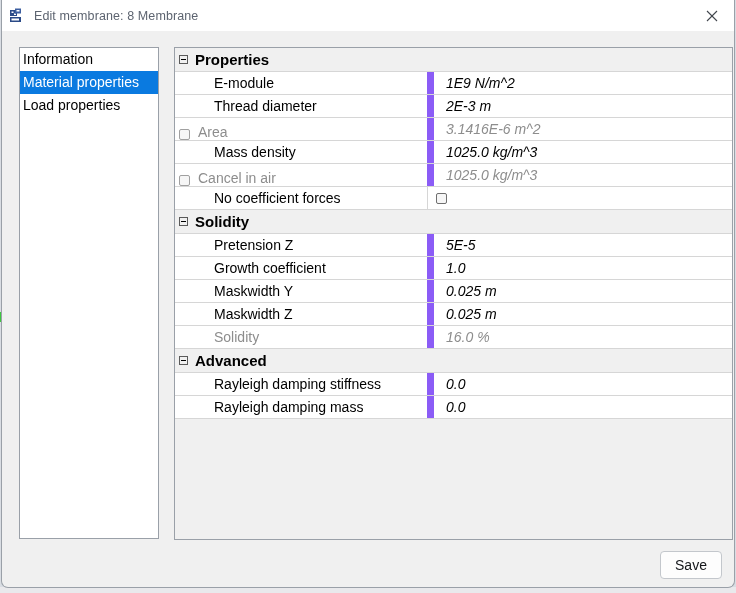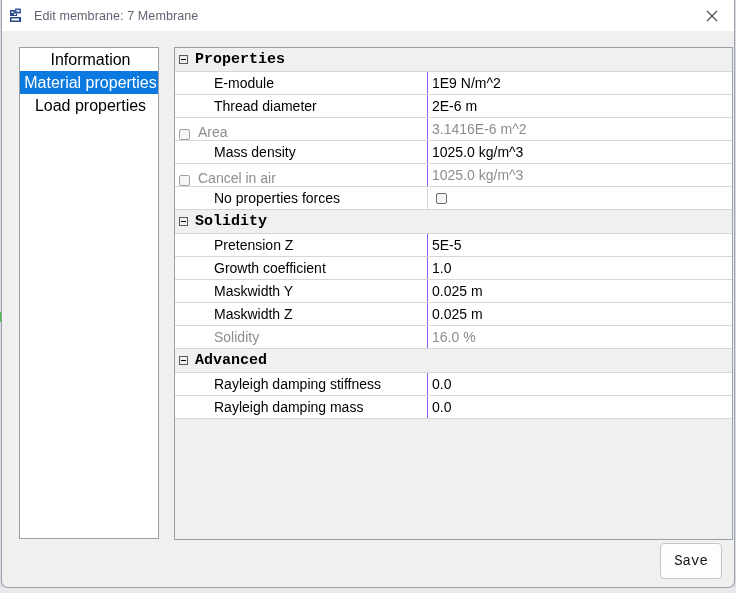--- a/index.html
+++ b/index.html
@@ -99,24 +99,23 @@
     height: 492px;
     background: #ffffff;
     border: 1px solid #9aa0a8;
     box-sizing: border-box;
     overflow: hidden;
   }
   .side-item {
     height: 23px;
     line-height: 23px;
     padding-left: 3px;
-    font-size: 16px;
+    font-size: 14px;
     color: #000000;
     white-space: nowrap;
-    text-align: center;
   }
   .side-item.selected {
     background: #0a7ae0;
     color: #ffffff;
   }
 
   
   .table-panel {
     position: absolute;
     left: 172px;
@@ -145,37 +144,37 @@
     white-space: nowrap;
   }
   .col-label { width: 252px; }
   .col-value { width: auto; }
 
   .cell-label {
     padding-left: 39px;
     display: block;
   }
   .cell-value {
-    padding-left: 4px;
+    padding-left: 12px;
     display: block;
-    border-left: 1px solid #8b5cf6;
+    border-left: 7px solid #8b5cf6;
     height: 22px;
     line-height: 22px;
     box-sizing: border-box;
+    font-style: italic;
   }
   td.col-label > .cell-label {
     line-height: 22px;
   }
 
   
   tr.group td {
     background: #f0f0f0;
     border-bottom: 1px solid #d6d6d6;
     height: 23px;
-    font-family: Liberation Mono, monospace;
   }
   .group-inner {
     display: flex;
     align-items: center;
     padding-left: 4px;
     height: 23px;
   }
   .expander {
     width: 9px;
     height: 9px;
@@ -238,25 +237,25 @@
   
   .footer {
     position: absolute;
     right: 12px;
     bottom: 8px;
     display: flex;
     gap: 10px;
   }
   .btn {
     width: 62px;
-    height: 36px;
+    height: 28px;
     background: #fdfdfd;
     border: 1px solid #c3c7cc;
     border-radius: 4px;
-    font-family: Liberation Mono, monospace;
+    font-family: Liberation Sans, sans-serif;
     font-size: 14px;
     color: #14161a;
     cursor: default;
     padding: 0;
   }
   .btn.wide { width: 68px; }
 </style>
 </head>
 <body>
 
@@ -270,21 +269,21 @@
       <svg width="16" height="16" viewBox="0 0 16 16">
         <rect x="0" y="2" width="7" height="6" fill="#2b4a87"></rect>
         <rect x="1.5" y="3.5" width="2" height="1.5" fill="#ffffff"></rect>
         <rect x="4" y="5.5" width="2" height="1.5" fill="#ffffff"></rect>
         <rect x="5" y="0.5" width="6" height="5" fill="#3c5ea0"></rect>
         <rect x="6.5" y="2" width="3" height="1.5" fill="#ffffff"></rect>
         <rect x="0" y="9" width="11" height="5" fill="#2b4a87"></rect>
         <rect x="1.5" y="10.5" width="7.5" height="2" fill="#ffffff"></rect>
       </svg>
     </div>
-    <div class="title-text">Edit membrane: 7 Membrane</div>
+    <div class="title-text">Edit membrane: 8 Membrane</div>
     <div class="close-btn">
       <svg width="12" height="12" viewBox="0 0 12 12">
         <line x1="1" y1="1" x2="11" y2="11" stroke="#42474e" stroke-width="1.1"></line>
         <line x1="11" y1="1" x2="1" y2="11" stroke="#42474e" stroke-width="1.1"></line>
       </svg>
     </div>
   </div>
 
   <div class="content">
 
@@ -324,21 +323,21 @@
             <td class="col-value">
               <span class="cell-value">1E9 N/m^2</span>
             </td>
           </tr>
 
           <tr>
             <td class="col-label">
               <span class="cell-label">Thread diameter</span>
             </td>
             <td class="col-value">
-              <span class="cell-value">2E-6 m</span>
+              <span class="cell-value">2E-3 m</span>
             </td>
           </tr>
 
           <tr class="disabled">
             <td class="col-label">
               <span class="label-with-box">
                 <span class="checkbox"></span>
                 <span class="cell-label" style="padding-left:4px">Area</span>
               </span>
             </td>
@@ -363,21 +362,21 @@
                 <span class="cell-label" style="padding-left:4px">Cancel in air</span>
               </span>
             </td>
             <td class="col-value">
               <span class="cell-value">1025.0 kg/m^3</span>
             </td>
           </tr>
 
           <tr>
             <td class="col-label">
-              <span class="cell-label">No properties forces</span>
+              <span class="cell-label">No coefficient forces</span>
             </td>
             <td class="col-value">
               <span class="value-checkbox-wrap">
                 <span class="checkbox dark"></span>
               </span>
             </td>
           </tr>
 
           <tr class="group">
             <td colspan="2">

